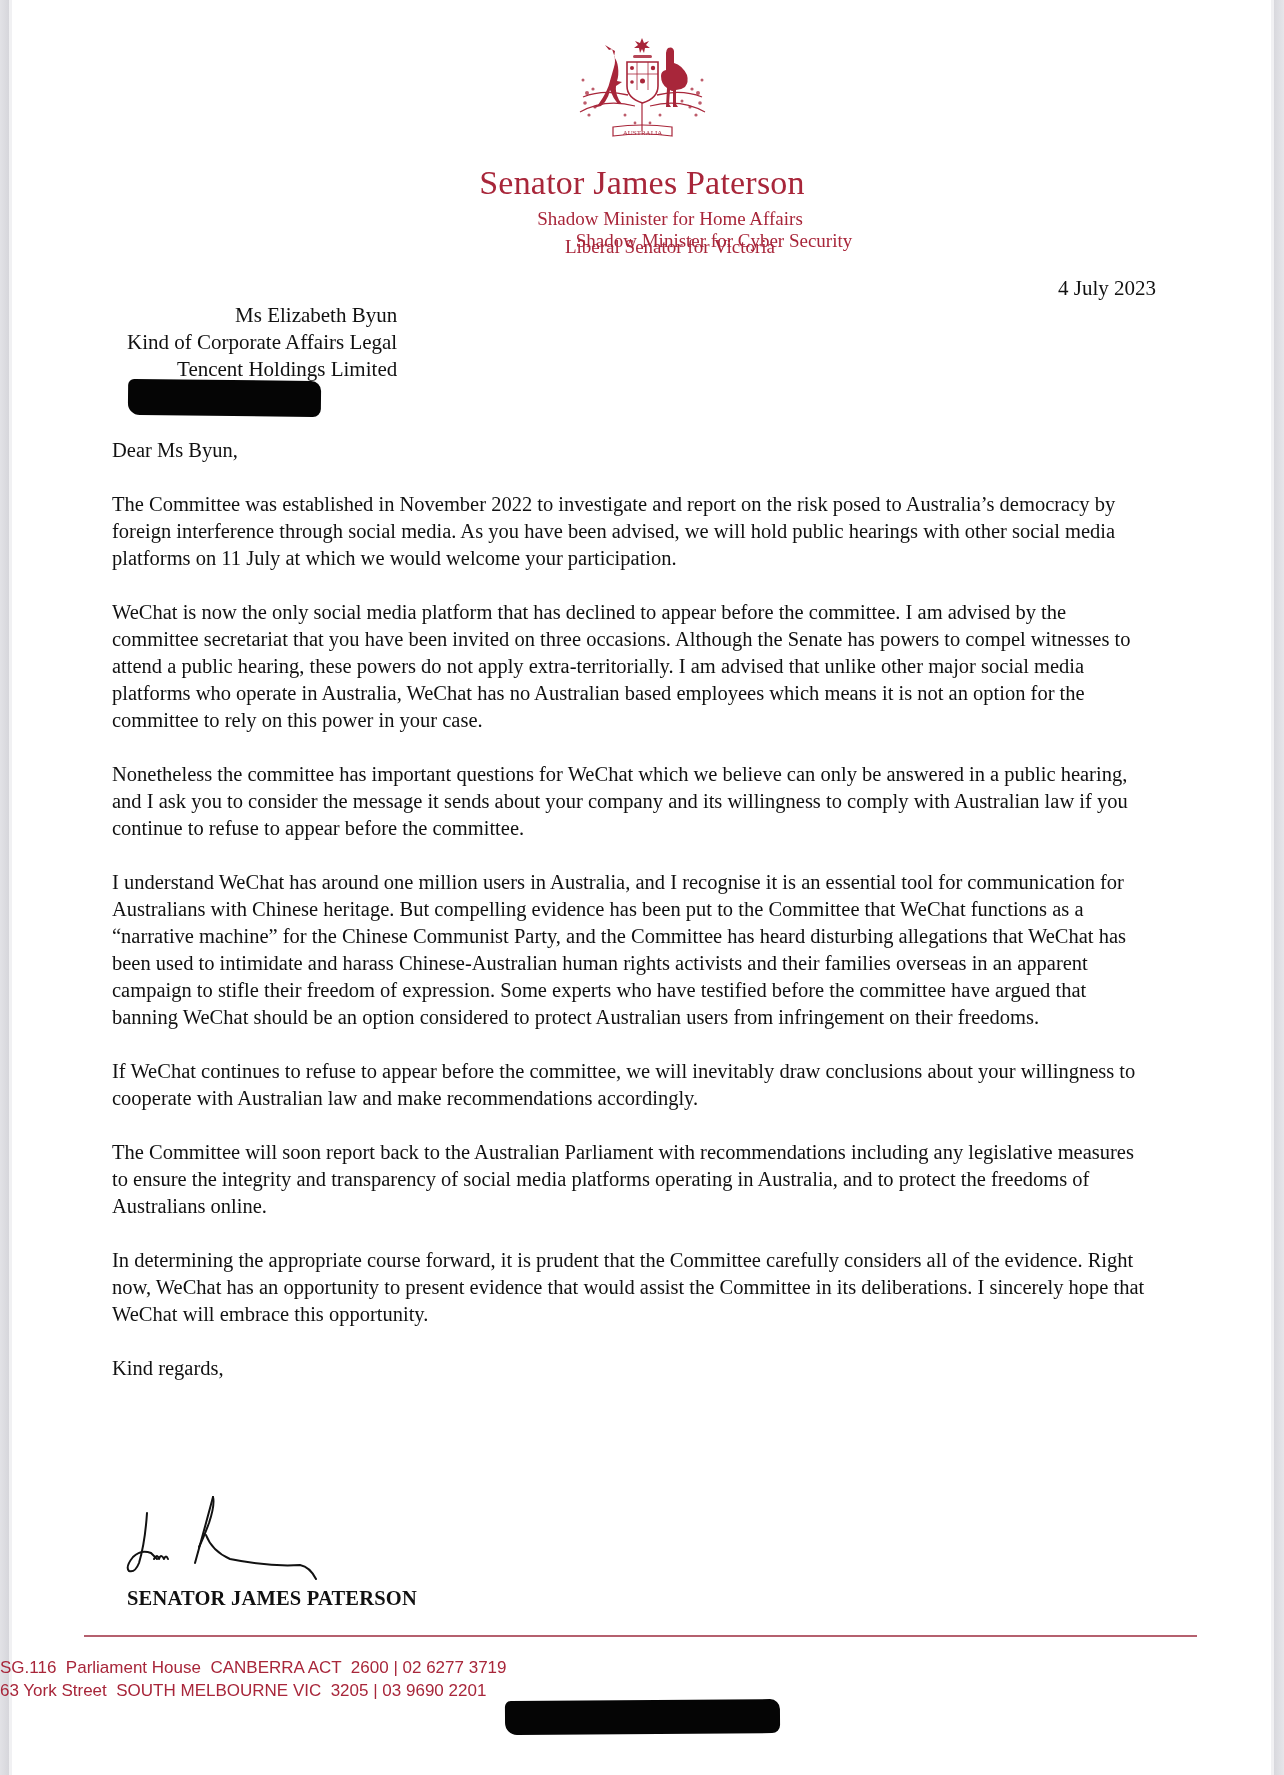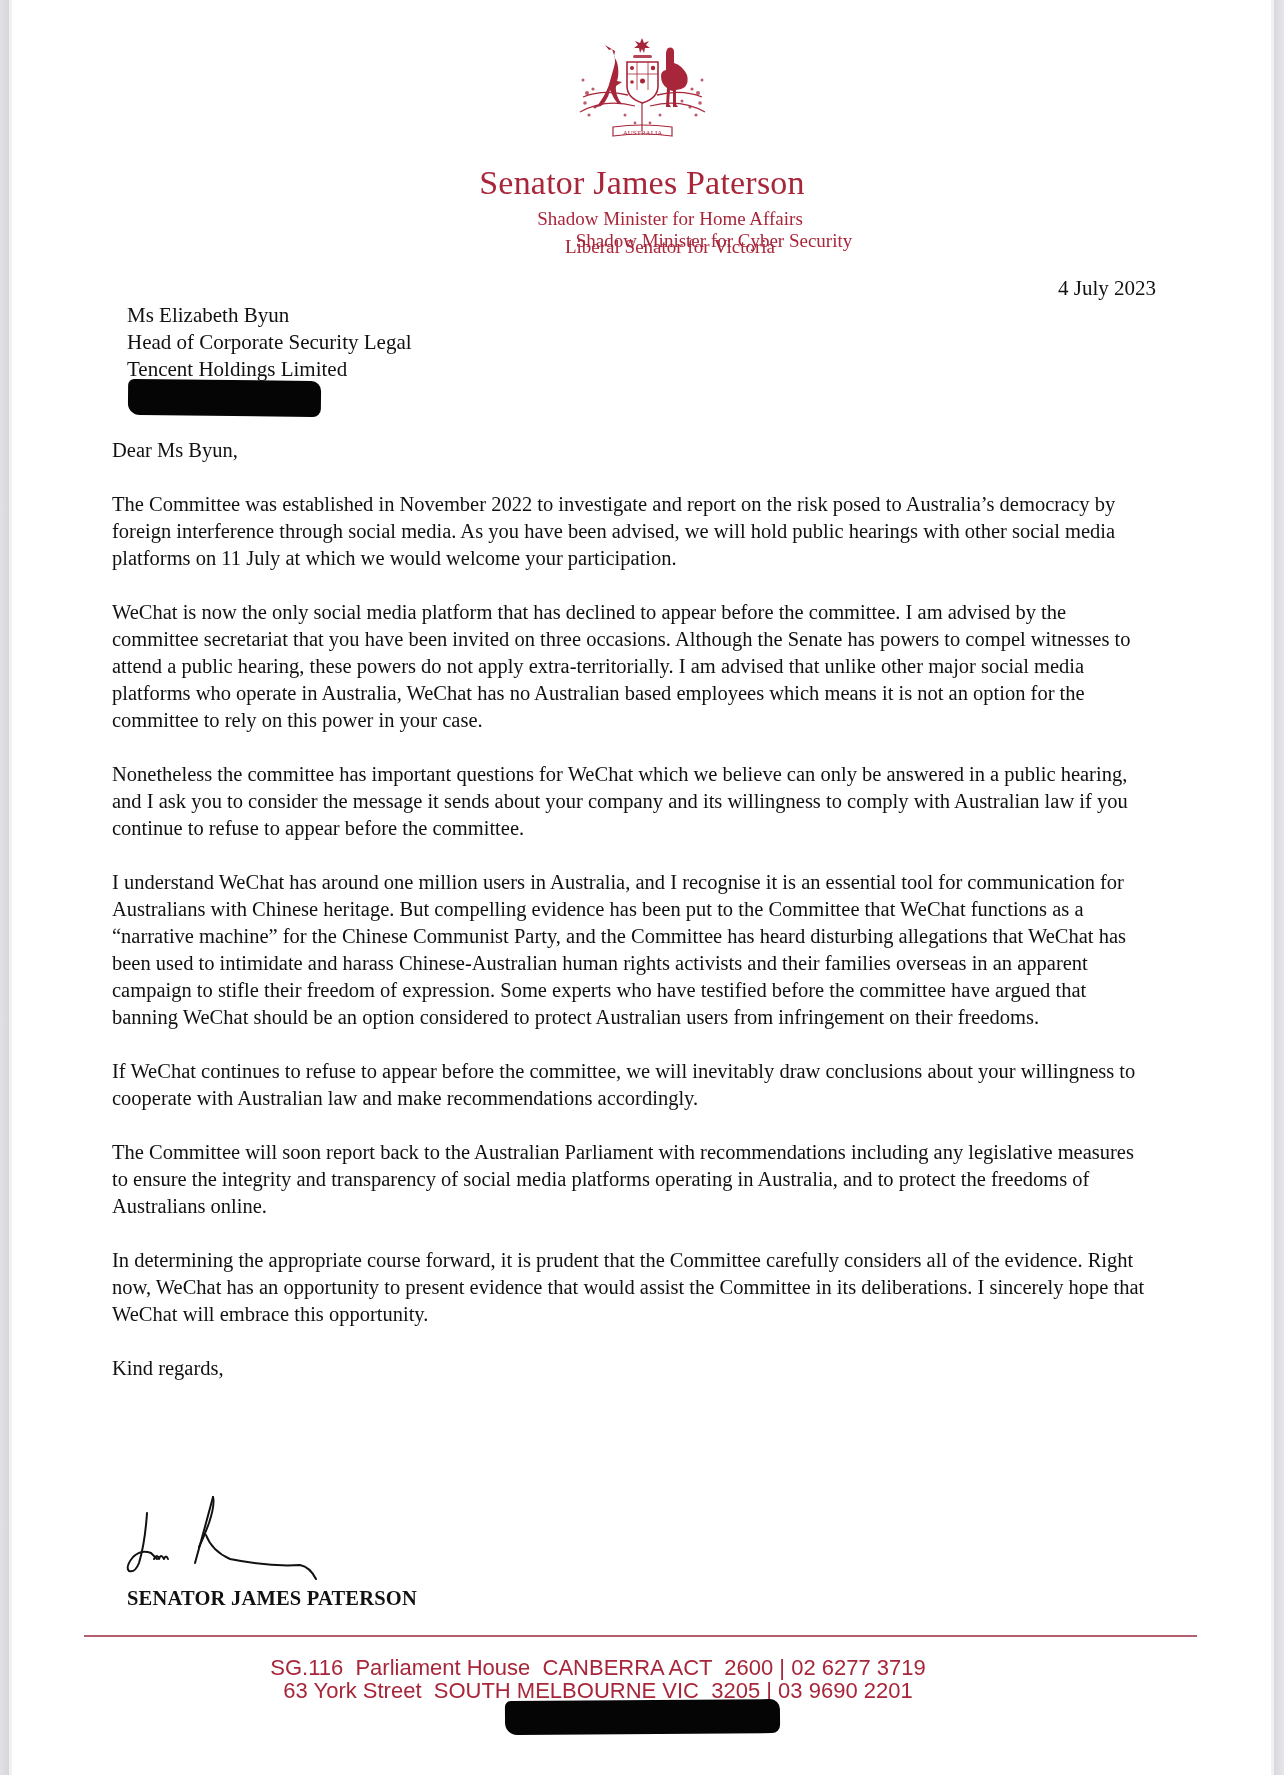--- a/index.html
+++ b/index.html
@@ -33,21 +33,21 @@
   }
   .lh-name { top: 163px; font-size: 34px; letter-spacing: 0.2px; line-height: 40px; }
   .lh-role { font-size: 19px; line-height: 22px; padding-left: 28px; }
   .lh-role1 { top: 208px; }
   .lh-role2 { top: 230px; margin-left: 44px; }
   .lh-role3 { top: 236px; }
   .date {
     position: absolute; right: 128px; top: 275px; font-size: 21px; line-height: 26px;
   }
   .recipient {
-    position: absolute; left: 127px; top: 302px; font-size: 21px; line-height: 27px;
+    position: absolute; left: 127px; top: 302px; font-size: 21px; line-height: 27px; text-align: right;
   }
   .recipient div { white-space: nowrap; }
   .redact {
     position: absolute; background: #050505; border-radius: 6px 10px 8px 12px;
   }
   .redact1 { left: 128px; top: 380px; width: 193px; height: 36px; transform: rotate(0.6deg); }
   .redact2 { left: 505px; top: 1700px; width: 275px; height: 34px; transform: rotate(-0.4deg); }
   .body-text {
     position: absolute; left: 112px; top: 437px; width: 1040px;
     font-size: 20.5px; line-height: 27px;
@@ -59,22 +59,22 @@
     position: absolute; left: 124px; top: 1495px; width: 230px; height: 90px;
   }
   .signame {
     position: absolute; left: 127px; top: 1585px; font-size: 20.5px; font-weight: bold;
     line-height: 26px; letter-spacing: 0.2px;
   }
   .rule {
     position: absolute; left: 84px; top: 1635px; width: 1113px; height: 2px; background: #b5606e;
   }
   .footer {
-    position: absolute; left: 0; width: 1196px; text-align: center; color: #a8263a;
-    font-family: "Liberation Sans", "DejaVu Sans", sans-serif; font-size: 22px; line-height: 22px;
+    position: absolute; left: 0; width: 1196px; text-align: left; color: #a8263a;
+    font-family: "Liberation Sans", "DejaVu Sans", sans-serif; font-size: 17px; line-height: 22px;
     white-space: pre;
   }
   .foot1 { top: 1657px; }
   .foot2 { top: 1680px; }
 </style>
 </head>
 <body>
 
 <div class="edge-left"></div>
 <div class="edge-left2"></div>
@@ -134,21 +134,21 @@
 
 <div class="letterhead lh-name">Senator James Paterson</div>
 <div class="letterhead lh-role lh-role1">Shadow Minister for Home Affairs</div>
 <div class="letterhead lh-role lh-role2">Shadow Minister for Cyber Security</div>
 <div class="letterhead lh-role lh-role3">Liberal Senator for Victoria</div>
 
 <div class="date">4 July 2023</div>
 
 <div class="recipient">
   <div>Ms Elizabeth Byun</div>
-  <div>Head of Corporate Security Legal</div>
+  <div>Kind of Corporate Affairs Legal</div>
   <div>Tencent Holdings Limited</div>
 </div>
 <div class="redact redact1"></div>
 
 <div class="body-text">
   <p class="salutation">Dear Ms Byun,</p>
   <p>The Committee was established in November 2022 to investigate and report on the risk posed to Australia’s democracy by foreign interference through social media. As you have been advised, we will hold public hearings with other social media platforms on 11 July at which we would welcome your participation.</p>
   <p>WeChat is now the only social media platform that has declined to appear before the committee. I am advised by the committee secretariat that you have been invited on three occasions. Although the Senate has powers to compel witnesses to attend a public hearing, these powers do not apply extra-territorially. I am advised that unlike other major social media platforms who operate in Australia, WeChat has no Australian based employees which means it is not an option for the committee to rely on this power in your case.</p>
   <p>Nonetheless the committee has important questions for WeChat which we believe can only be answered in a public hearing, and I ask you to consider the message it sends about your company and its willingness to comply with Australian law if you continue to refuse to appear before the committee.</p>
   <p>I understand WeChat has around one million users in Australia, and I recognise it is an essential tool for communication for Australians with Chinese heritage. But compelling evidence has been put to the Committee that WeChat functions as a “narrative machine” for the Chinese Communist Party, and the Committee has heard disturbing allegations that WeChat has been used to intimidate and harass Chinese-Australian human rights activists and their families overseas in an apparent campaign to stifle their freedom of expression. Some experts who have testified before the committee have argued that banning WeChat should be an option considered to protect Australian users from infringement on their freedoms.</p>

